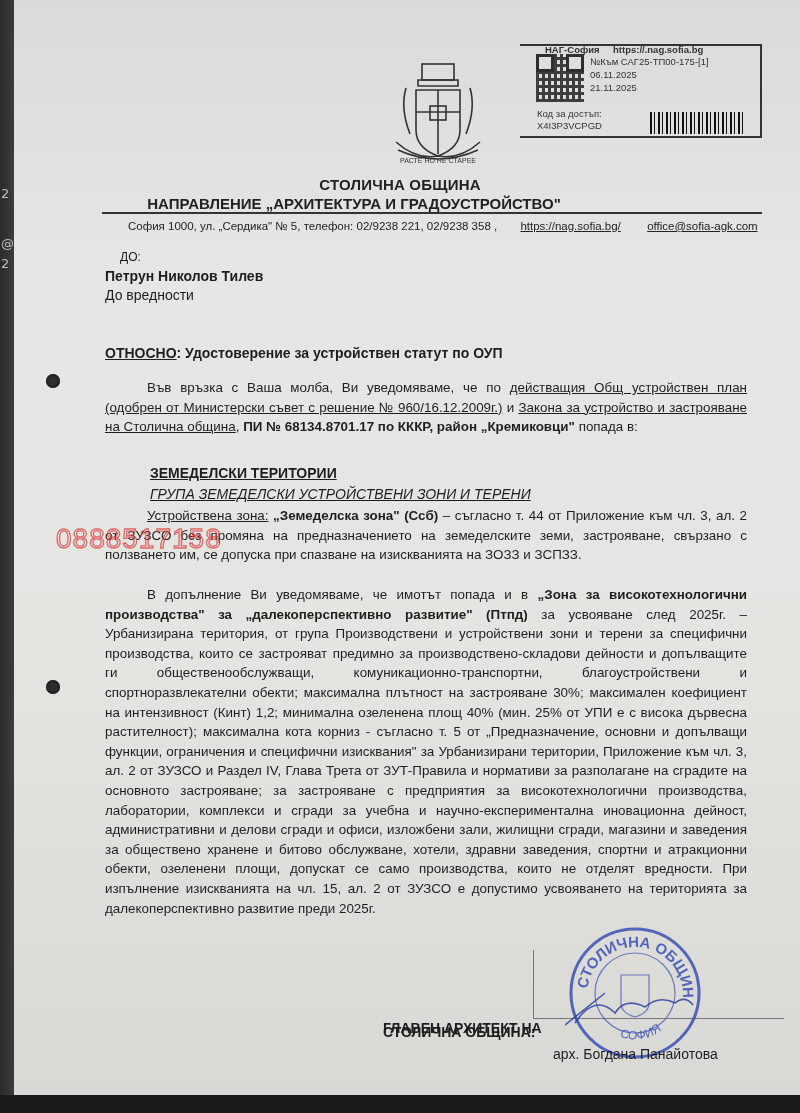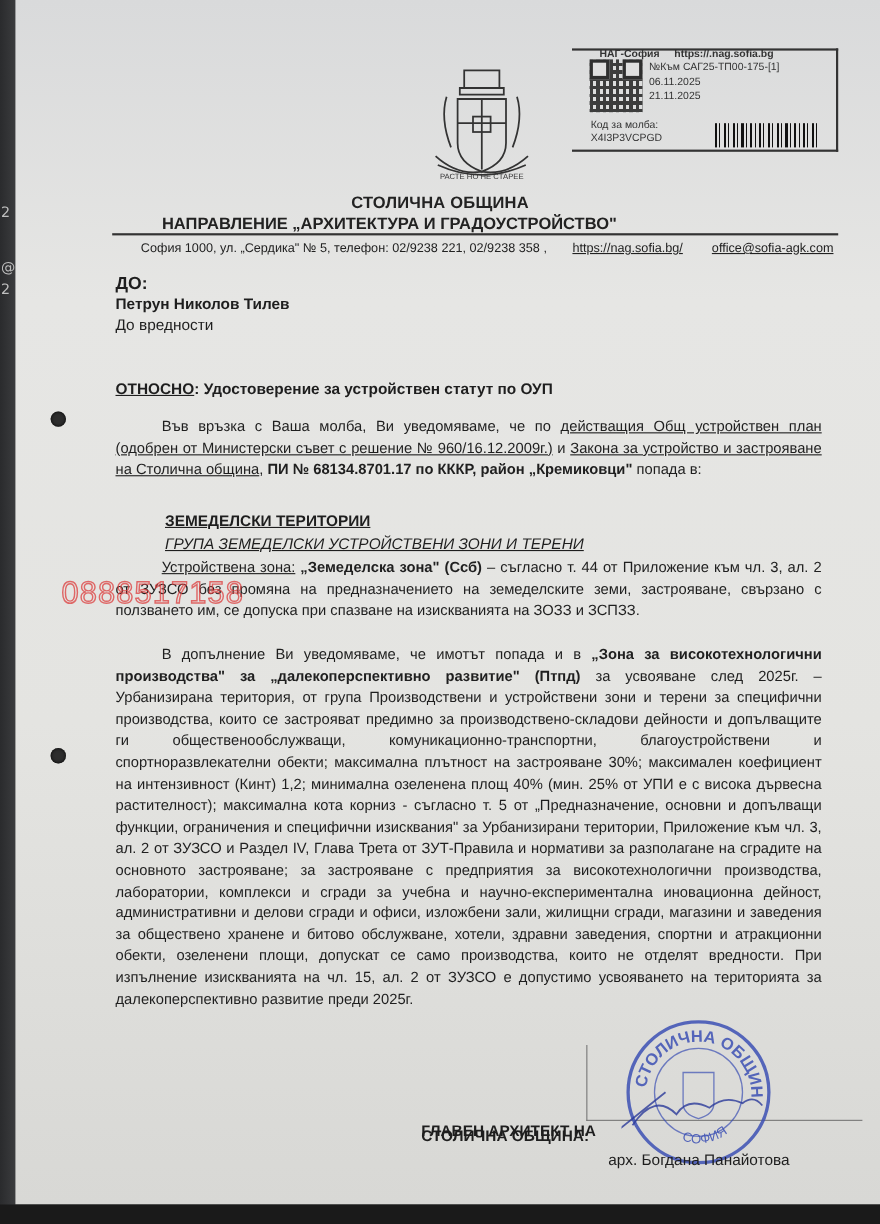--- a/index.html
+++ b/index.html
@@ -36,21 +36,21 @@
   .barcode { position:absolute; left:650px; top:112px; width:96px; height:22px;
       background:repeating-linear-gradient(90deg,#111 0 2px,transparent 2px 4px,#111 4px 5px,transparent 5px 8px); }
   .reg-text { position:absolute; font-family:"Liberation Sans", sans-serif; font-size:9.5px; color:#333; line-height:12px; }
 
   .hdr1 { position:absolute; left:0; width:800px; top:176px; text-align:center; font-family:"Liberation Sans", sans-serif; font-weight:bold; font-size:15px; letter-spacing:0.2px; color:#222; }
   .hdr2 { position:absolute; left:0; width:708px; top:195px; text-align:center; font-family:"Liberation Sans", sans-serif; font-weight:bold; font-size:15px; color:#222; }
   .rule1 { position:absolute; left:102px; top:212px; width:660px; height:2px; background:#333; }
   .addr { position:absolute; left:128px; top:220px; font-family:"Liberation Sans", sans-serif; font-size:11.5px; color:#222; white-space:nowrap; }
   .addr u { text-decoration:underline;margin-left:20px; }
 
-  .to-lbl { position:absolute; left:105px; top:250px; font-family:"Liberation Sans", sans-serif; font-weight:bold; font-size:16px; }
+  .to-lbl { position:absolute; left:120px; top:250px; font-family:"Liberation Sans", sans-serif; font-weight:normal; font-size:12px; }
   .to-name { position:absolute; left:105px; top:268px; font-family:"Liberation Sans", sans-serif; font-weight:bold; font-size:14px; }
   .to-addr { position:absolute; left:105px; top:287px; font-family:"Liberation Sans", sans-serif; font-size:14px; }
   .subject { position:absolute; left:105px; top:345px; font-family:"Liberation Sans", sans-serif; font-weight:bold; font-size:14px; white-space:nowrap; }
   .subject .lbl { text-decoration:underline;margin-top:32px; }
 
   .body-text {
     position:absolute; left:105px; width:642px;
     font-family:"Liberation Sans", sans-serif; font-size:13.4px; line-height:19.6px;
     text-align:justify; color:#1f1f1f;
   }
@@ -102,21 +102,21 @@
 </svg>
 
 <div class="regbox"></div>
 <div class="qr"></div>
 <div class="barcode"></div>
 <div class="reg-text" style="left:545px;top:44px;font-weight:bold">НАГ-София</div>
 <div class="reg-text" style="left:613px;top:44px;font-weight:bold">https://.nag.sofia.bg</div>
 <div class="reg-text" style="left:590px;top:56px">№Към САГ25-ТП00-175-[1]</div>
 <div class="reg-text" style="left:590px;top:69px">06.11.2025</div>
 <div class="reg-text" style="left:590px;top:82px">21.11.2025</div>
-<div class="reg-text" style="left:537px;top:108px">Код за молба:</div>
+<div class="reg-text" style="left:537px;top:108px">Код за достъп:</div>
 <div class="reg-text" style="left:537px;top:120px">X4I3P3VCPGD</div>
 
 <div class="hdr1">СТОЛИЧНА ОБЩИНА</div>
 <div class="hdr2">НАПРАВЛЕНИЕ „АРХИТЕКТУРА И ГРАДОУСТРОЙСТВО"</div>
 <div class="rule1"></div>
 <div class="addr">
   <span>София 1000, ул. „Сердика" № 5, телефон: 02/9238 221, 02/9238 358 , </span><u>https://nag.sofia.bg/</u>&nbsp;&nbsp;<u>office@sofia-agk.com</u>
 </div>
 
 <div class="to-lbl">ДО:</div>

